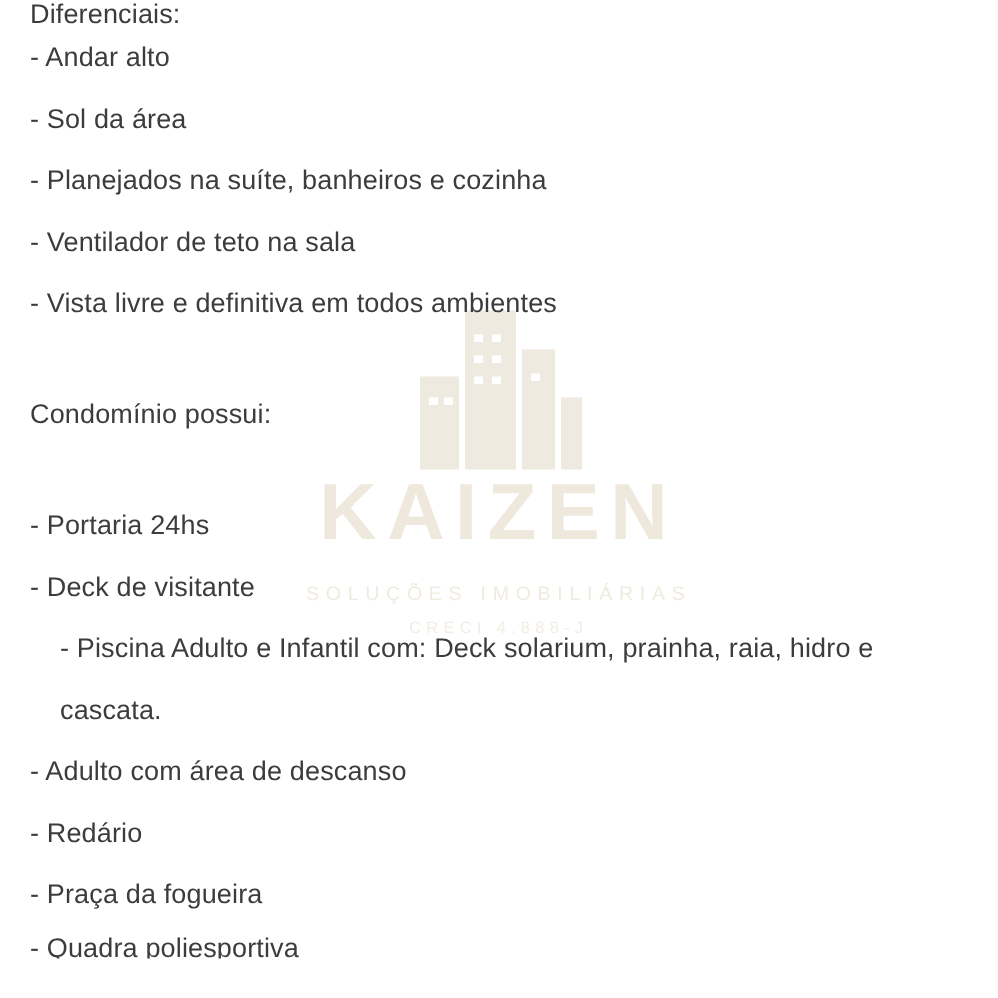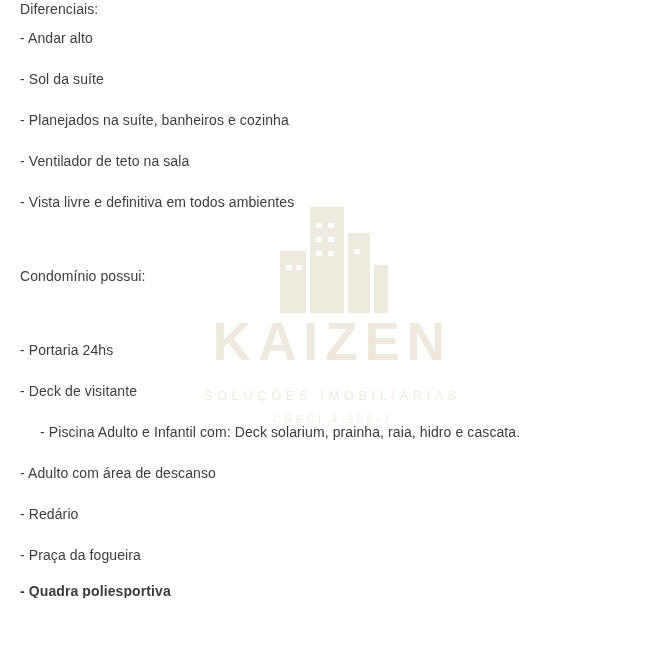--- a/index.html
+++ b/index.html
@@ -81,42 +81,41 @@
   }
 
   
   #content {
     position: relative;
     z-index: 2;
     padding: 0 20px;
     box-sizing: border-box;
   }
   .line {
-    font-size: 14px;
+    font-size: 18px;
     color: #3c3c3c;
     line-height: 41px;
     white-space: pre;
     letter-spacing: 0.1px;
   }
   .line.wrap {
     white-space: normal;
     margin-left: 20px;
   }
   .line.clipped-top {
     
     height: 18px;
     line-height: 18px;
     overflow: hidden;
     margin-top: 0;
   }
   .line.clipped-bottom {
     height: 22px;
     line-height: 30px;
     overflow: hidden;
-    font-weight: bold;
   }
   .spacer {
     height: 33px;
   }
 </style>
 </head>
 <body>
 
 <div id="page">
 
@@ -137,21 +136,21 @@
       <div class="wm-win" style="left:96px; top:44px;"></div>
     </div>
     <div id="wm-name">KAIZEN</div>
     <div id="wm-sub">SOLUÇÕES IMOBILIÁRIAS</div>
     <div id="wm-sub2">CRECI 4.888-J</div>
   </div>
 
   <div id="content">
     <div class="line clipped-top">Diferenciais:</div>
     <div class="line">- Andar alto</div>
-    <div class="line">- Sol da suíte</div>
+    <div class="line">- Sol da área</div>
     <div class="line">- Planejados na suíte, banheiros e cozinha</div>
     <div class="line">- Ventilador de teto na sala</div>
     <div class="line">- Vista livre e definitiva em todos ambientes</div>
     <div class="spacer"></div>
     <div class="line">Condomínio possui:</div>
     <div class="spacer"></div>
     <div class="line">- Portaria 24hs</div>
     <div class="line">- Deck de visitante</div>
     <div class="line wrap">- Piscina Adulto e Infantil com: Deck solarium, prainha, raia, hidro e cascata.</div>
     <div class="line">- Adulto com área de descanso</div>

